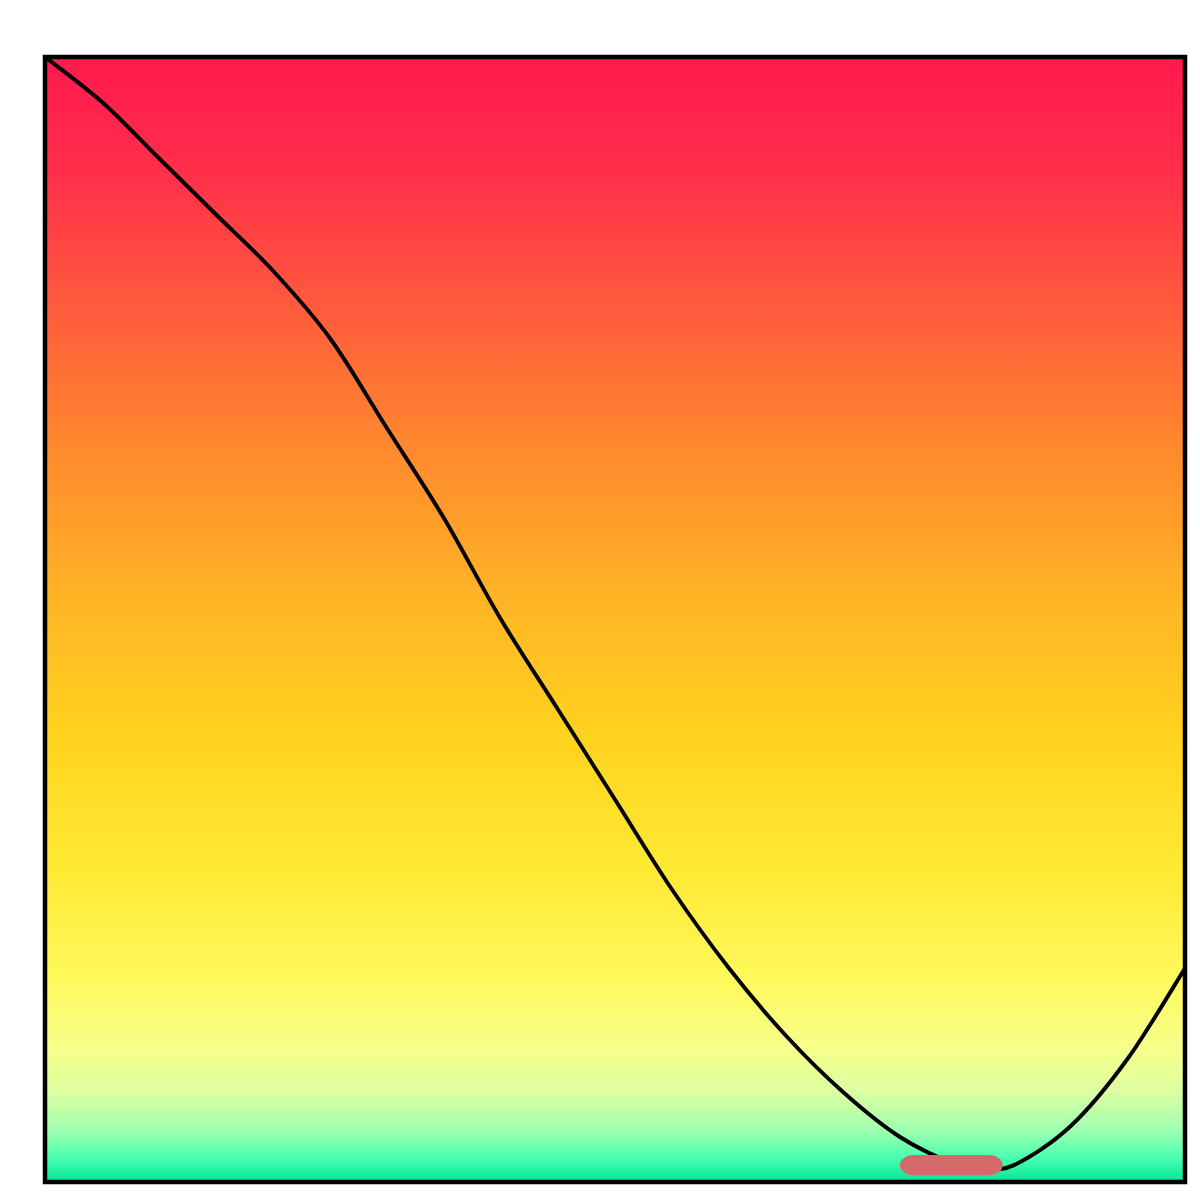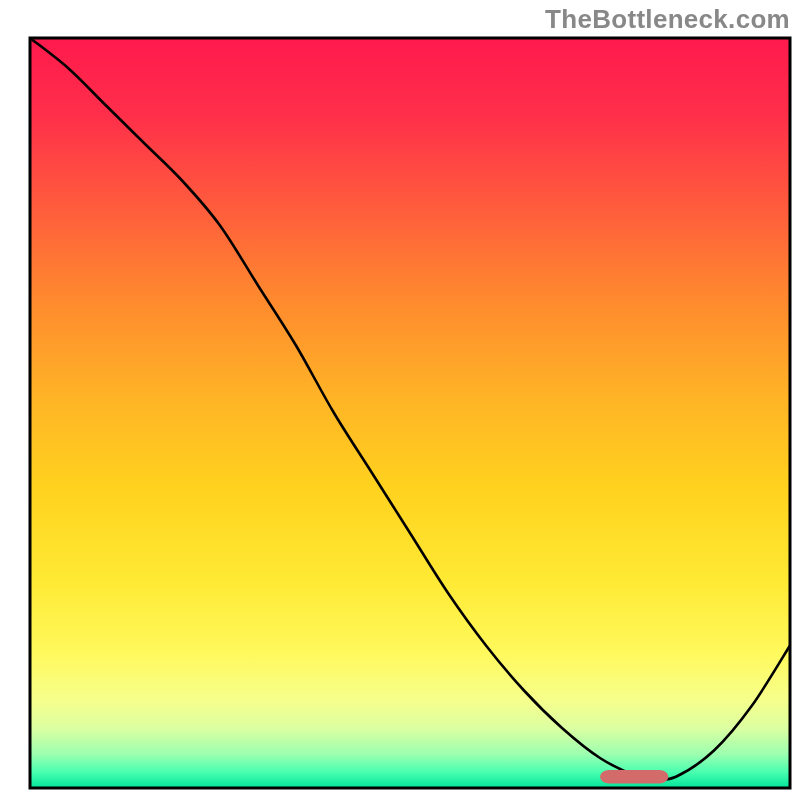--- a/index.html
+++ b/index.html
@@ -32,21 +32,20 @@
     top: 0;
     width: 800px;
     height: 800px;
   }
 </style>
 </head>
 <body>
 
 <div class="stage">
 
-  <div class="watermark">TheBottleneck.com</div>
 
   <svg class="plot" viewBox="0 0 800 800">
     <defs>
       <linearGradient id="bgGrad" x1="0" y1="0" x2="0" y2="1">
           <stop offset="0%" stop-color="#ff1a4d"></stop>
           <stop offset="10%" stop-color="#ff2e4a"></stop>
           <stop offset="22%" stop-color="#ff5a3d"></stop>
           <stop offset="35%" stop-color="#ff8a2e"></stop>
           <stop offset="48%" stop-color="#ffb426"></stop>
           <stop offset="60%" stop-color="#ffd21e"></stop>

